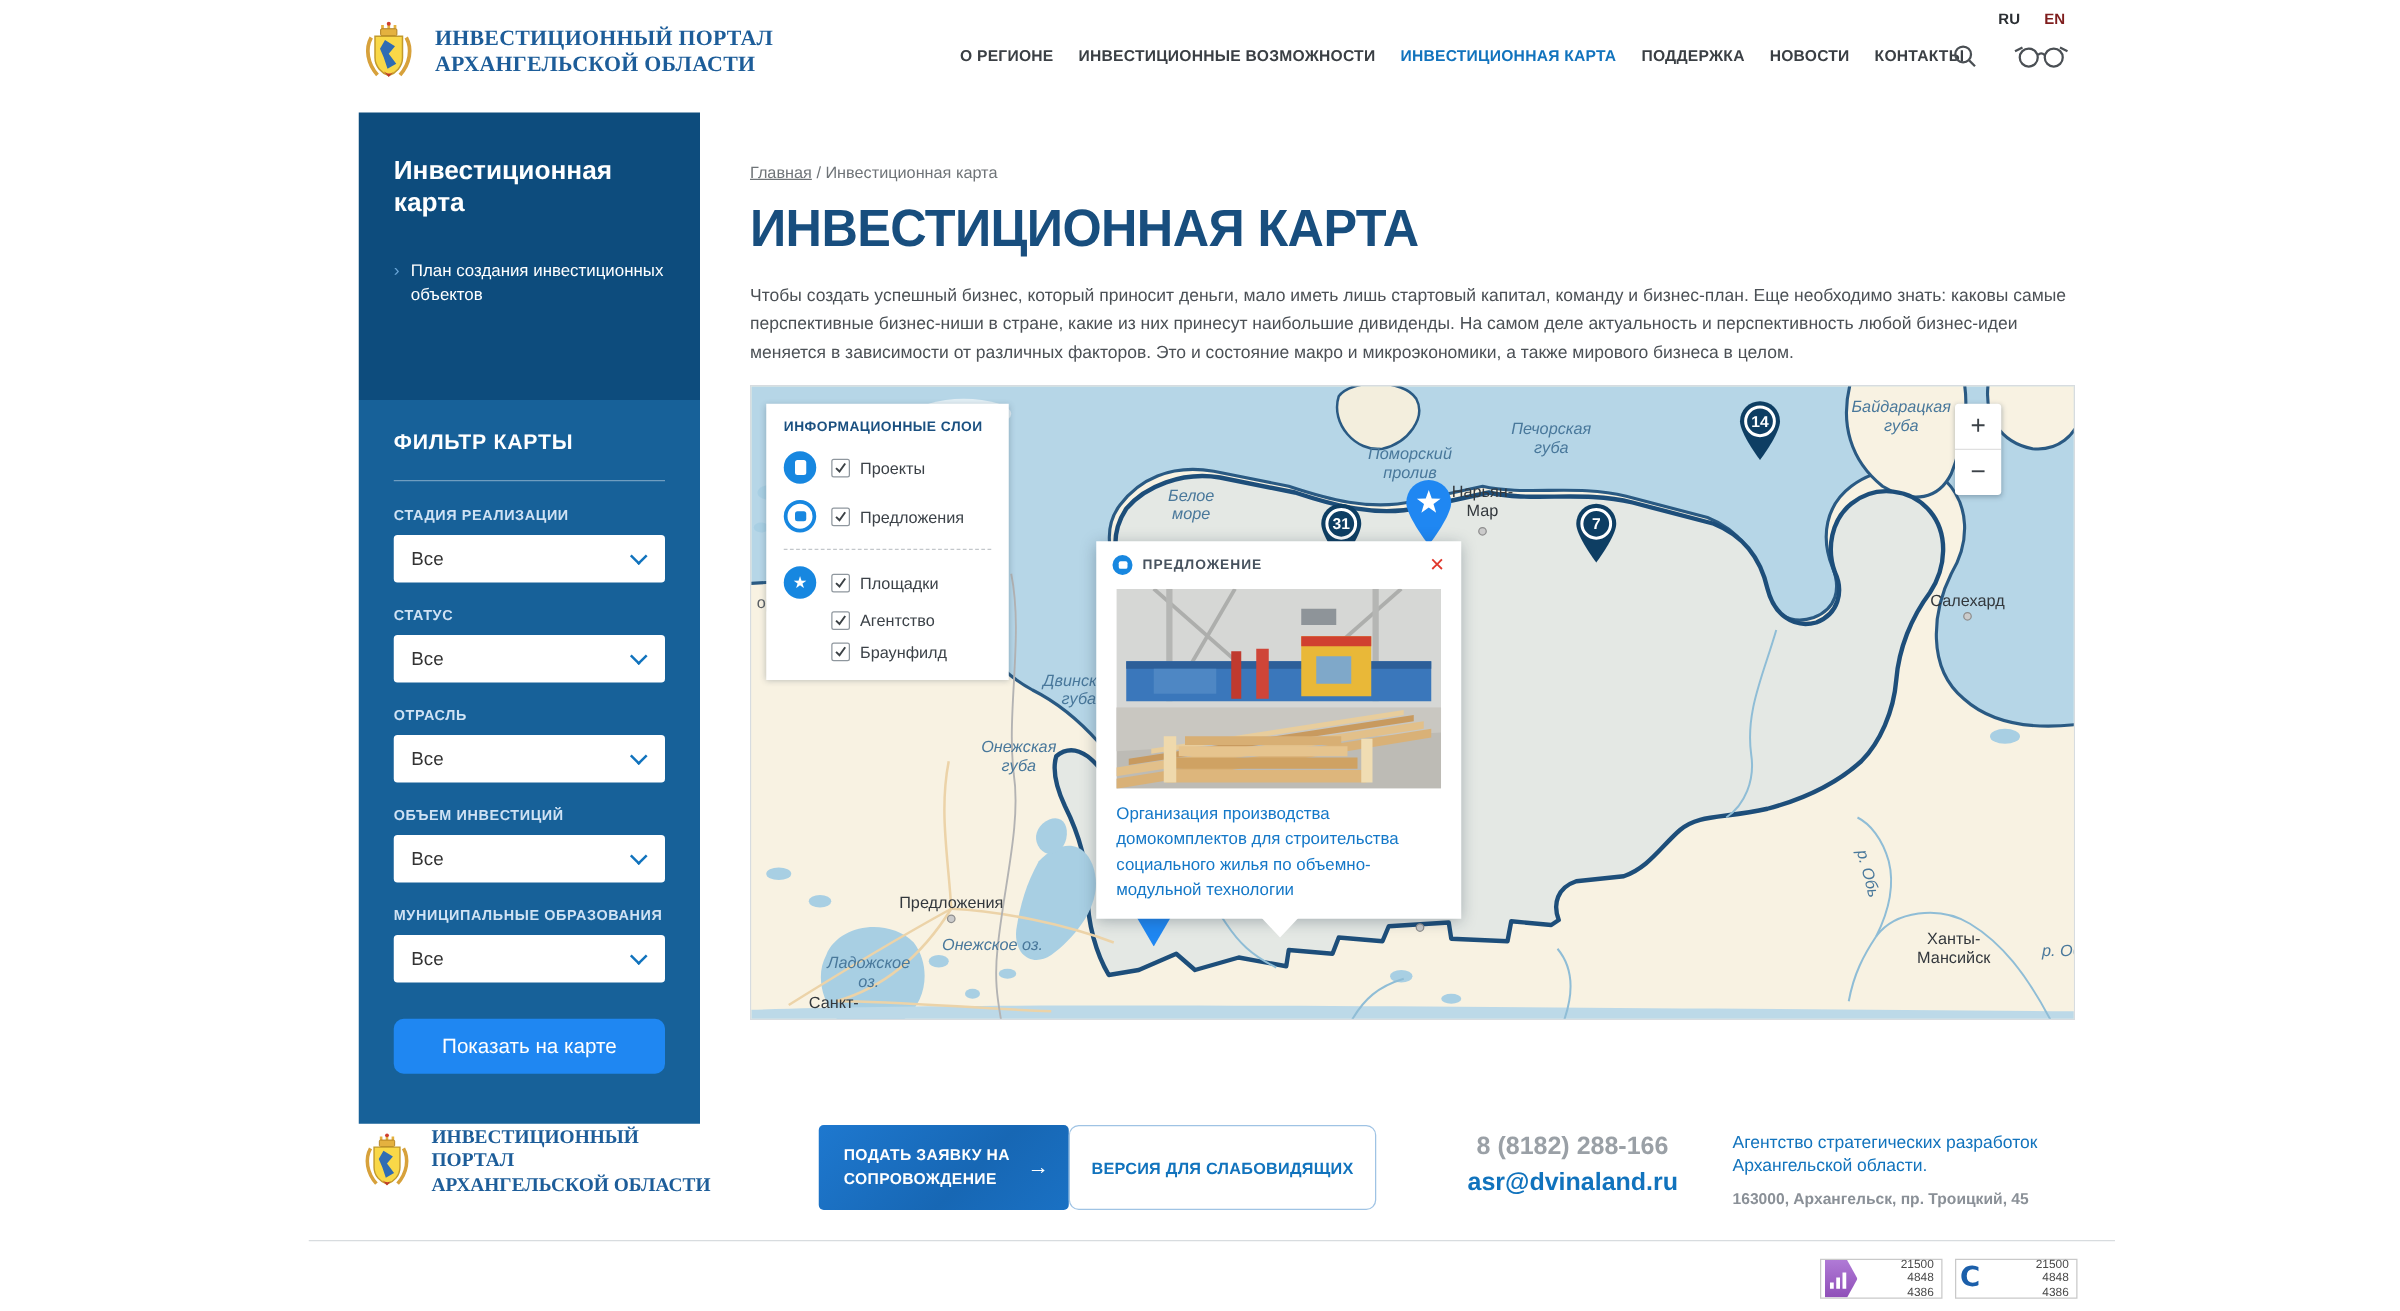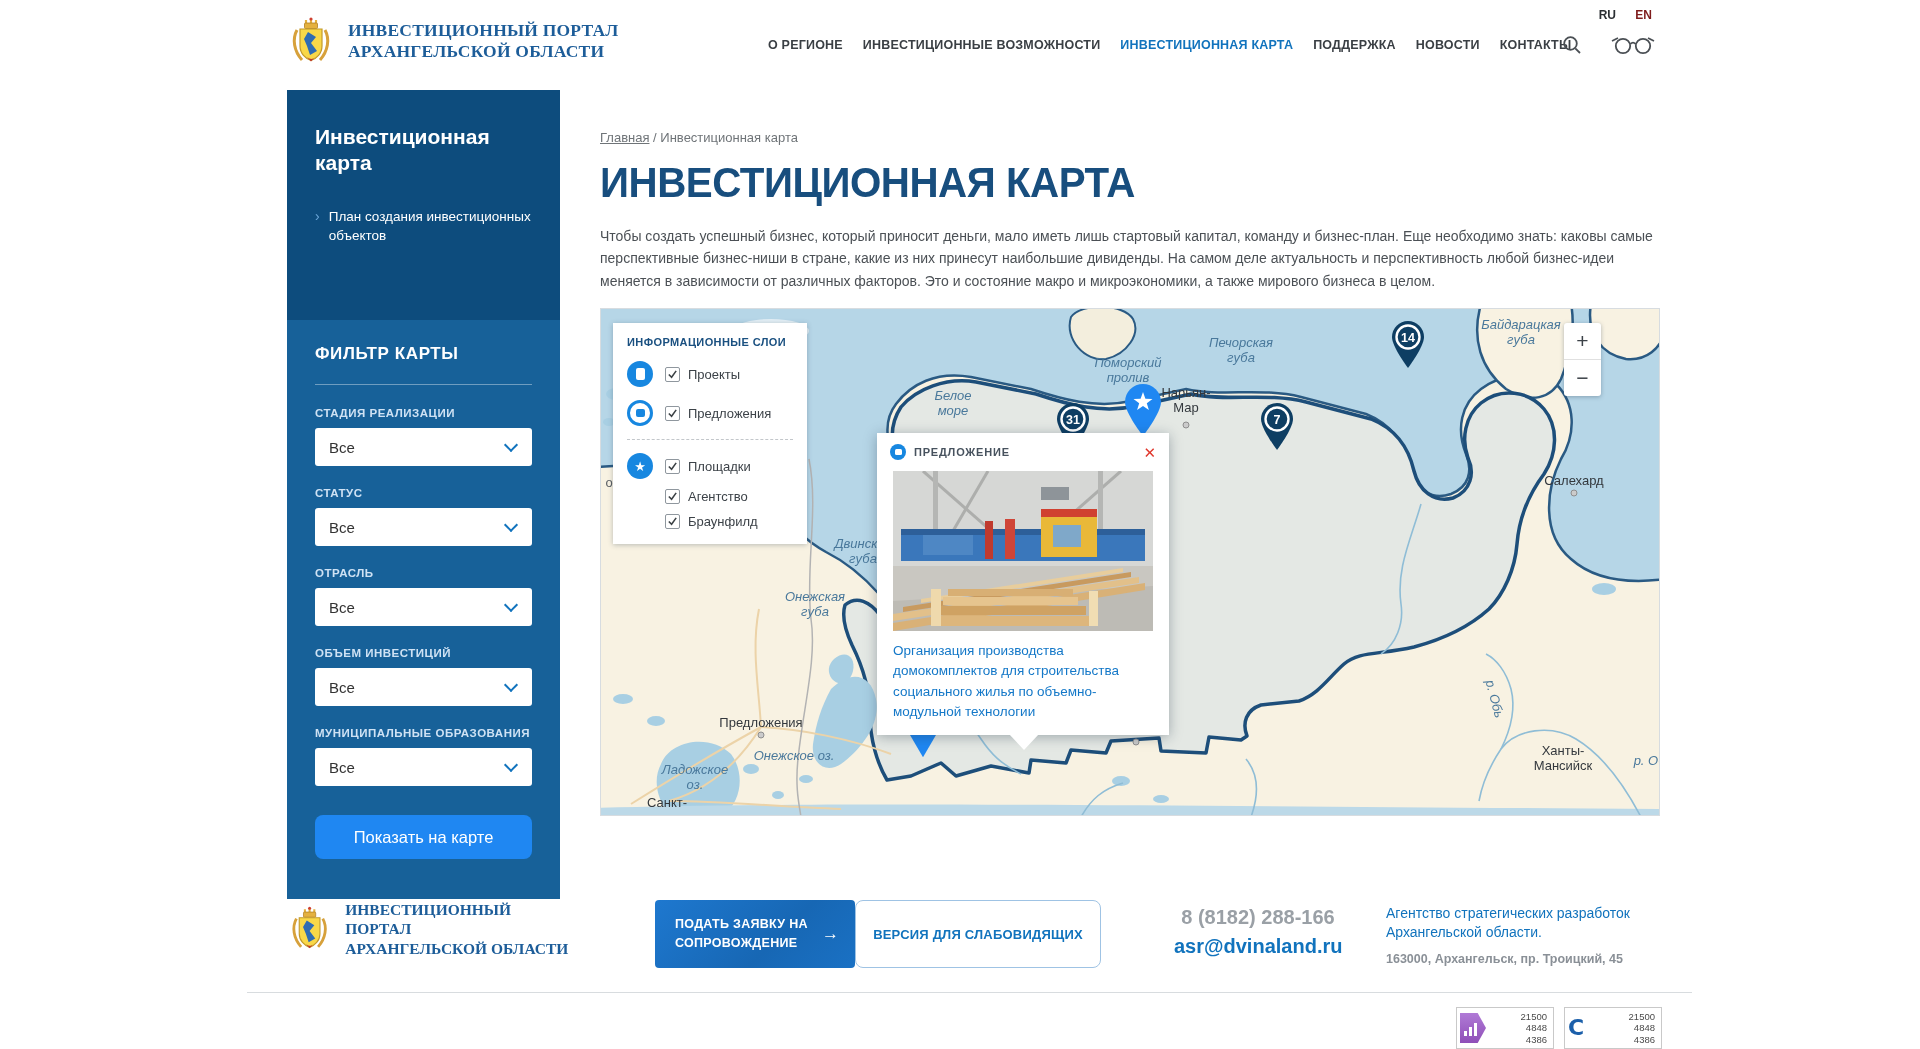--- a/index.html
+++ b/index.html
@@ -121,21 +121,21 @@
     border:1px solid #9fc3e4; border-radius:8px; color:#1173bd; font-size:13px; font-weight:bold;
     letter-spacing:.2px; font-family:"Liberation Sans","DejaVu Sans",sans-serif; }
   .f-contacts { margin-left:73px; width:168px; text-align:center; padding-top:6px; }
   .f-phone { color:#9aa0a6; font-weight:bold; font-size:20px; white-space:nowrap; }
   .f-email { color:#1173bd; font-weight:bold; font-size:20px; margin-top:6px; display:block; text-decoration:none; cursor:pointer; }
   .f-agency { margin-left:44px; width:270px; padding-top:4px; }
   .f-agency .ag { color:#1173bd; font-size:14px; line-height:1.38; }
   .f-agency .addr { color:#8a9097; font-size:12.5px; font-weight:bold; margin-top:9px; }
   .f-divider { border:none; border-top:1px solid #d8dcdf; margin:24px 228px 0 247px; }
   .counters { display:flex; justify-content:flex-end; gap:10px; margin:14px 258px 0 0; }
-  .counter { width:98px; height:42px; background:#fff; border:1px solid #c9c9c9; display:flex;
+  .counter { width:98px; height:32px; background:#fff; border:1px solid #c9c9c9; display:flex;
     align-items:center; padding:2px 6px 2px 3px; cursor:pointer; }
   .counter-nums { margin-left:auto; text-align:right; font-size:9.5px; line-height:1.2; color:#4a4a4a; }
   .cnt-ic-li { width:26px; height:30px; background:linear-gradient(180deg,#b07ad6,#8f4fb8);
     clip-path:polygon(0 0,68% 0,100% 50%,68% 100%,0 100%); position:relative; }
   .cnt-ic-li .bars { position:absolute; left:4px; bottom:7px; display:flex; align-items:flex-end; gap:2px; }
   .cnt-ic-li .bars i { display:block; width:3px; background:#fff; }
   .cnt-ic-sp { font-size:22px; font-weight:bold; color:#1b5faa; font-family:"DejaVu Sans",sans-serif; line-height:1; }
   
   .search-ic, .glasses-ic { cursor:pointer; display:block; }
 </style>

